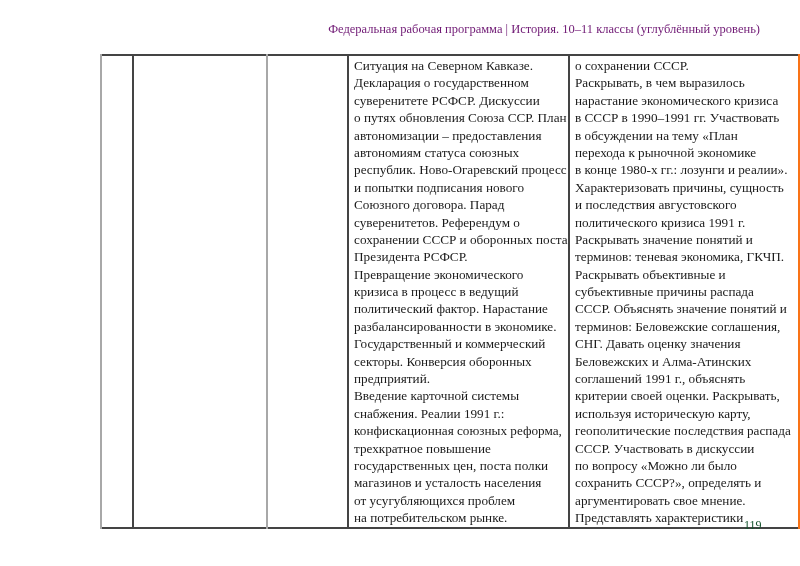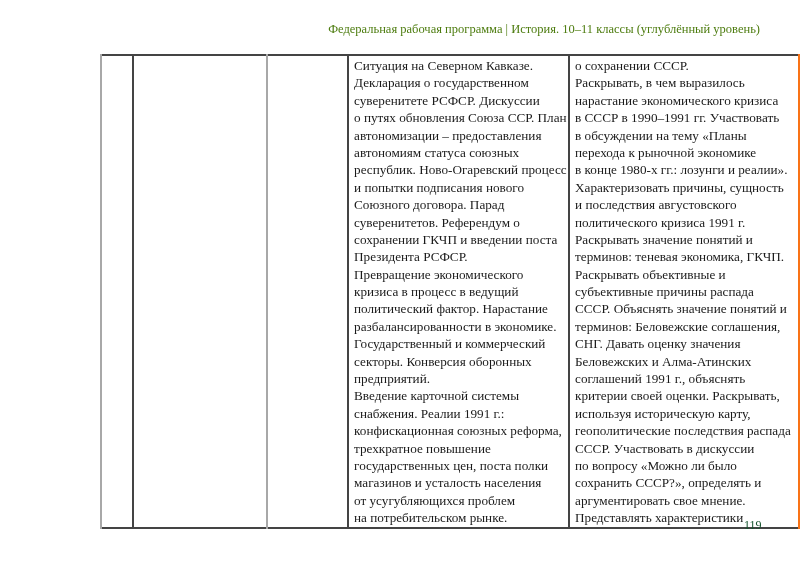--- a/index.html
+++ b/index.html
@@ -1,18 +1,18 @@
 <!DOCTYPE html>
 <html><head>
 <meta charset="utf-8">
 <style>
   html, body { margin: 0; padding: 0; background: #ffffff; }
   body { width: 800px; height: 566px; position: relative; overflow: hidden;
          font-family: "Liberation Serif", "DejaVu Serif", serif; color: #1a1a1a; }
-  .running-header { position: absolute; top: 22px; right: 40px; font-size: 12.5px; color: #4d7c0f; white-space: nowrap; }
+  .running-header { position: absolute; top: 22px; right: 40px; font-size: 12.5px; color: #701a75; white-space: nowrap; }
   .page-number { position: absolute; top: 518px; left: 744px; font-size: 12px; color: #14532d; }
   table.doc-table { position: absolute; left: 55px; top: 54px; border-collapse: collapse; table-layout: fixed; margin-left: 45px; }
   table.doc-table td { vertical-align: top; padding: 0; height: 446px; }
   td.c1 { width: 30px; border-left: 2px solid #a8a8a8; border-right: 2px solid #444; }
   td.c2 { width: 133px; border-right: 2px solid #a8a8a8; }
   td.c3 { width: 80px; border-right: 2px solid #444; }
   td.c4 { width: 219px; border-right: 2px solid #444; }
   td.c5 { width: 228px; border-right: 2px solid #f97316; }
   table.doc-table tr { border-top: 2px solid #444; border-bottom: 2px solid #444; }
   .cell-text { font-size: 13.2px; line-height: 17.4px; padding: 1px 0 0 5px; white-space: nowrap; }
@@ -34,21 +34,21 @@
             <div>Ситуация на Северном Кавказе.</div>
             <div>Декларация о государственном</div>
             <div>суверенитете РСФСР. Дискуссии</div>
             <div>о путях обновления Союза ССР. План</div>
             <div>автономизации – предоставления</div>
             <div>автономиям статуса союзных</div>
             <div>республик. Ново-Огаревский процесс</div>
             <div>и попытки подписания нового</div>
             <div>Союзного договора. Парад</div>
             <div>суверенитетов. Референдум о</div>
-            <div>сохранении ГКЧП и введении поста</div>
+            <div>сохранении СССР и оборонных поста</div>
             <div>Президента РСФСР.</div>
             <div>Превращение экономического</div>
             <div>кризиса в процесс в ведущий</div>
             <div>политический фактор. Нарастание</div>
             <div>разбалансированности в экономике.</div>
             <div>Государственный и коммерческий</div>
             <div>секторы. Конверсия оборонных</div>
             <div>предприятий.</div>
             <div>Введение карточной системы</div>
             <div>снабжения. Реалии 1991 г.:</div>
@@ -59,21 +59,21 @@
             <div>от усугубляющихся проблем</div>
             <div>на потребительском рынке.</div>
           </div>
     </td>
     <td class="c5">
       <div class="cell-text" id="activities-lines">
             <div>о сохранении СССР.</div>
             <div>Раскрывать, в чем выразилось</div>
             <div>нарастание экономического кризиса</div>
             <div>в СССР в 1990–1991 гг. Участвовать</div>
-            <div>в обсуждении на тему «Планы</div>
+            <div>в обсуждении на тему «План</div>
             <div>перехода к рыночной экономике</div>
             <div>в конце 1980-х гг.: лозунги и реалии».</div>
             <div>Характеризовать причины, сущность</div>
             <div>и последствия августовского</div>
             <div>политического кризиса 1991 г.</div>
             <div>Раскрывать значение понятий и</div>
             <div>терминов: теневая экономика, ГКЧП.</div>
             <div>Раскрывать объективные и</div>
             <div>субъективные причины распада</div>
             <div>СССР. Объяснять значение понятий и</div>

